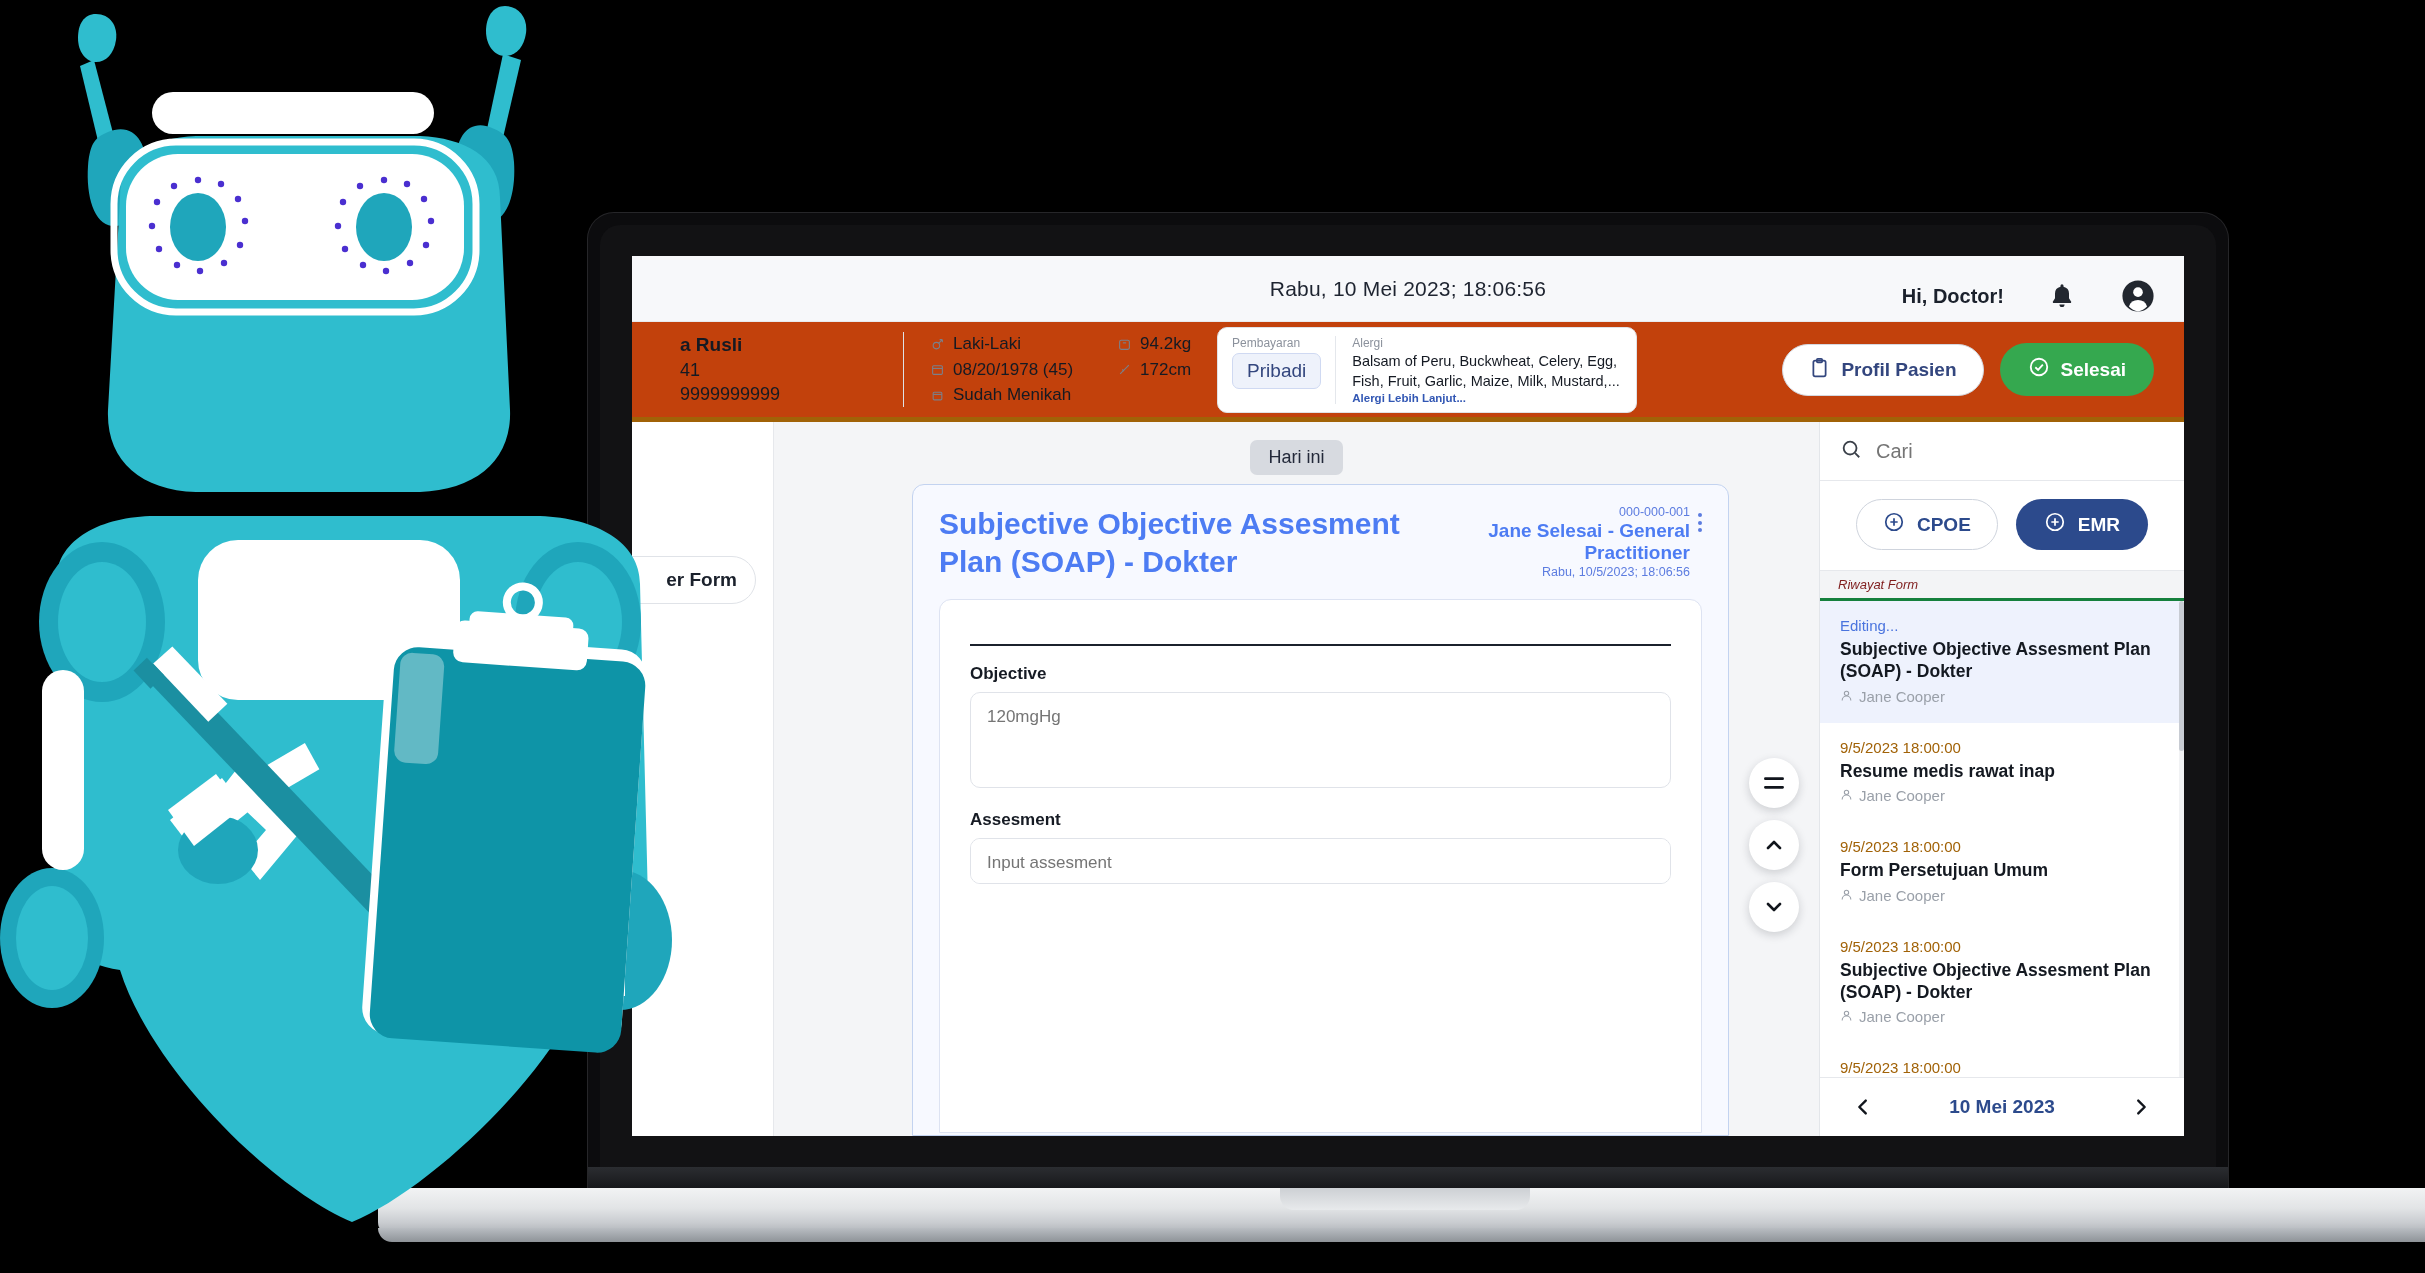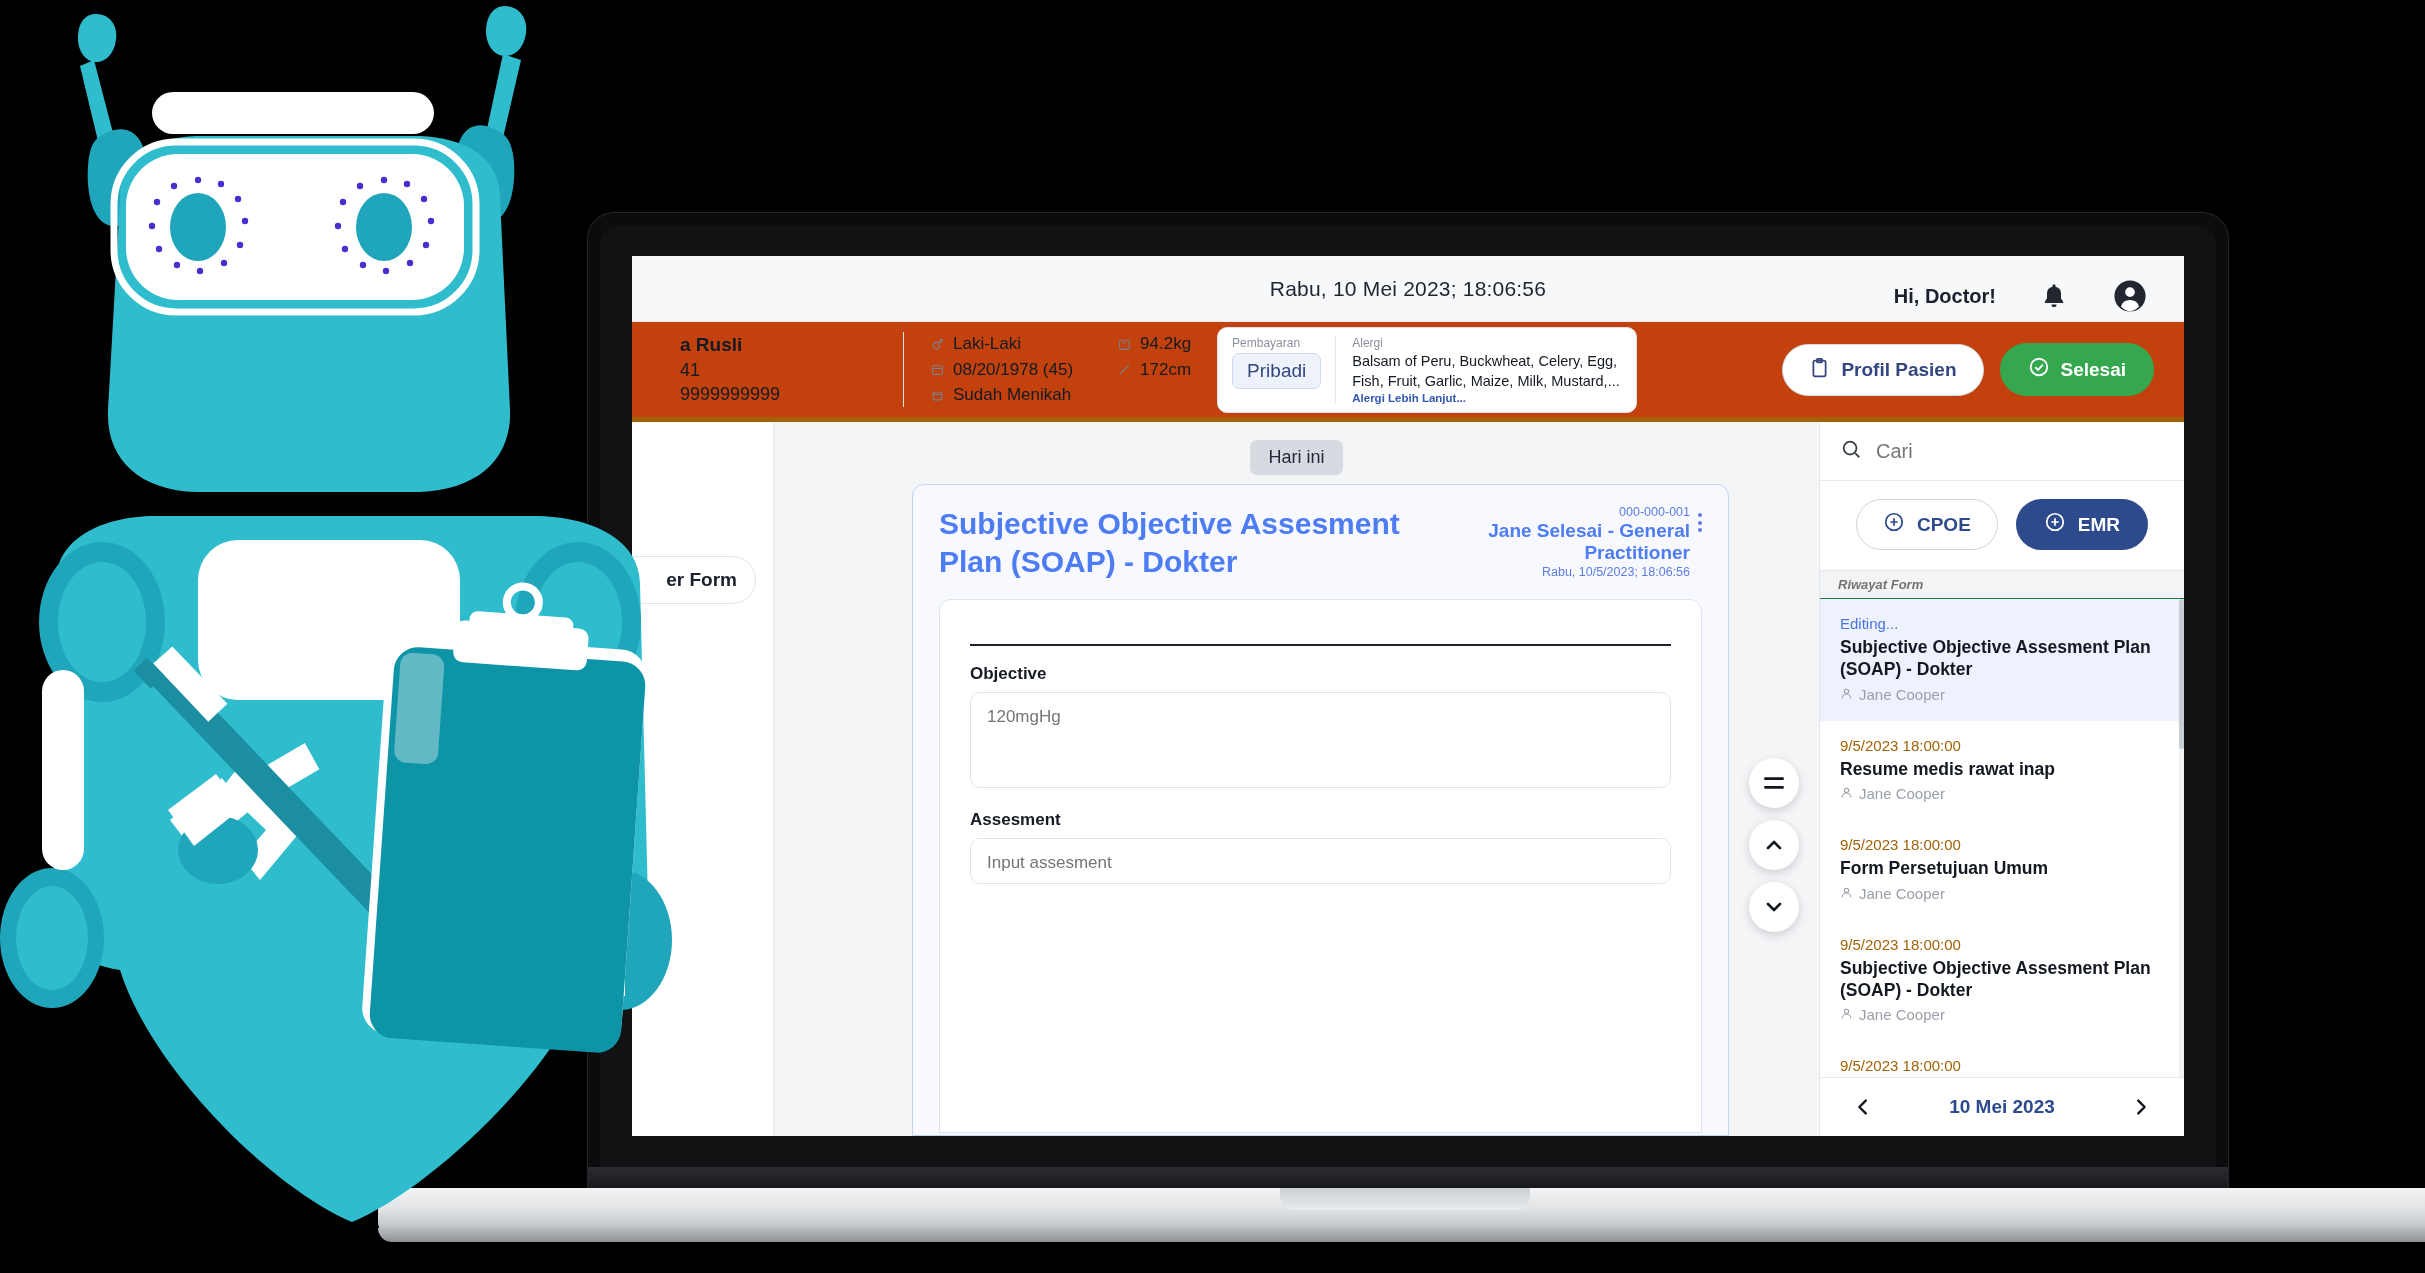--- a/index.html
+++ b/index.html
@@ -53,21 +53,21 @@
   .topbar{
     position:absolute; left:0; top:0; width:100%; height:66px;
     background:#f7f8fa; border-bottom:1px solid #e8eaee;
     display:flex; align-items:center;
   }
   .topbar-datetime{
     position:absolute; left:0; right:0; text-align:center;
     font-size:21px; color:#1e2430; font-weight:400; letter-spacing:.2px;
   }
   .topbar-right{
-    position:absolute; right:36px; top:0; height:80px;
+    position:absolute; right:28px; top:0; height:80px;
     display:flex; align-items:center; gap:40px;
   }
   .greeting{ font-size:20px; font-weight:700; color:#1b212c; }
   .icon-btn{ width:36px; height:36px; display:flex; align-items:center; justify-content:center; cursor:pointer; }
 
   
   .patient-strip{
     position:absolute; left:0; top:66px; width:100%; height:100px;
     background:#c2410c; border-bottom:5px solid #a16207;
     display:flex; align-items:center; padding:0 22px;
@@ -198,22 +198,22 @@
     display:flex; align-items:center; gap:12px; cursor:pointer;
     border:1px solid #cfd4dd; border-radius:999px; background:#fff;
     padding:11px 26px; font-size:19px; font-weight:700; color:#2c4a8c;
   }
   .pill-solid{
     display:flex; align-items:center; gap:12px; cursor:pointer;
     border:none; border-radius:999px; background:#2c4a8c; color:#fff;
     padding:12px 28px; font-size:19px; font-weight:700;
   }
   .side-section{
-    background:#f3f4f6; color:#737373; font-size:13px; font-style:italic;
-    padding:6px 18px; border-bottom:1px solid #15803d;font-weight:bold;
+    background:#f3f4f6; color:#7f1d1d; font-size:13px; font-style:italic;
+    padding:6px 18px; border-bottom:3px solid #15803d;
   }
   .side-list{ flex:1 1 auto; overflow:hidden; position:relative; }
   .hist-item{ padding:16px 20px 18px 20px; cursor:pointer; }
   .hist-item.active{ background:#eef2fd; }
   .hist-stamp{ font-size:15px; color:#a16207; margin-bottom:4px; }
   .hist-stamp.editing{ color:#4a74de; }
   .hist-title{ font-size:17.5px; font-weight:700; color:#141921; line-height:1.28; }
   .hist-user{ display:flex; align-items:center; gap:6px; font-size:15px; color:#9aa0a9; margin-top:5px;}
   .side-footer{
     flex:0 0 auto; display:flex; align-items:center; justify-content:space-between;

